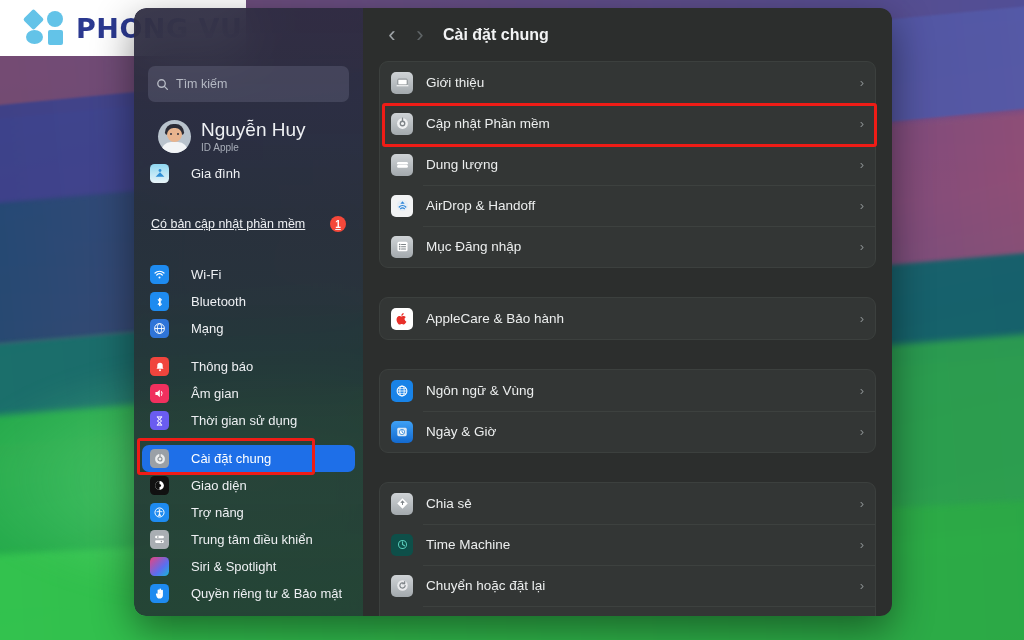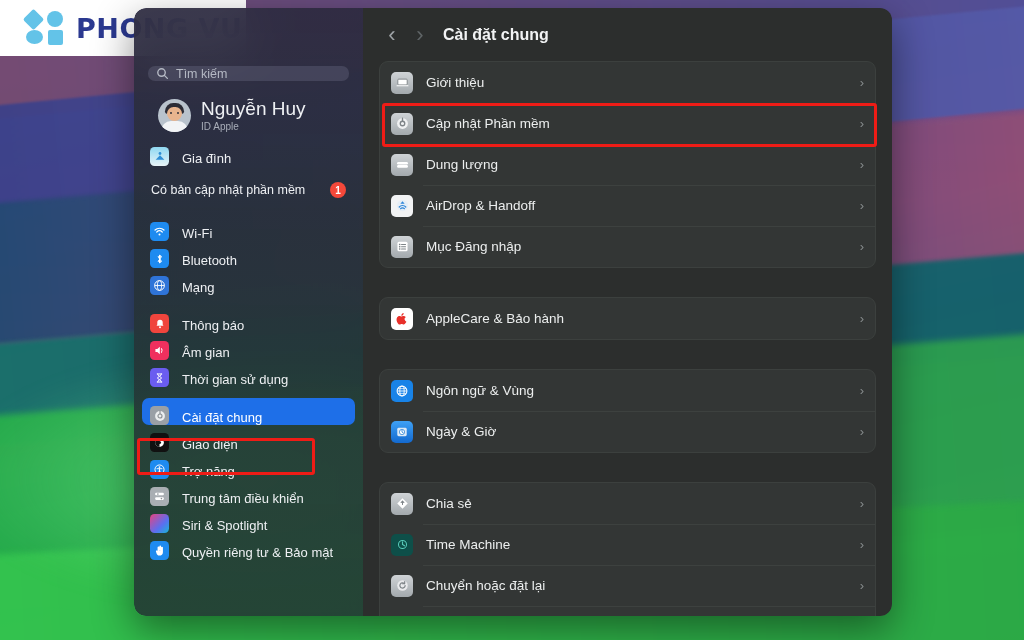--- a/index.html
+++ b/index.html
@@ -39,43 +39,43 @@
   #win{position:absolute;left:134px;top:8px;width:758px;height:608px;
     border-radius:12px;overflow:hidden;display:flex;
     box-shadow:0 14px 40px rgba(0,0,0,.45);}
   
   #sidebar{width:229px;flex:0 0 229px;background:rgba(42,45,60,.84);
     backdrop-filter:blur(24px);position:relative;padding-top:10px;box-sizing:border-box;}
   #sidebar .tint{position:absolute;inset:0;pointer-events:none;
     background:linear-gradient(180deg,rgba(46,40,66,.55) 0%,rgba(34,48,46,.35) 34%,rgba(28,62,44,.42) 70%,rgba(30,68,46,.5) 100%);}
   #sidebar .inner{position:relative;z-index:2;}
   .search-wrap{margin:48px 14px 12px 14px;}
-  .search-box{display:flex;align-items:center;gap:7px;height:15px;border-radius:7px;
+  .search-box{display:flex;align-items:center;gap:7px;height:36px;border-radius:7px;
     background:rgba(118,124,145,.30);padding:0 8px;}
   .search-box svg{flex:0 0 auto;}
   .search-ph{color:#b5b9c4;font-size:12.5px;}
 
   .acct{display:flex;align-items:center;gap:10px;padding:4px 14px 6px 16px;border-radius:7px;margin:0 8px;}
   .avatar{width:33px;height:33px;border-radius:50%;flex:0 0 auto;overflow:hidden;position:relative;
     background:#b9c3cd;}
   .avatar .hair{position:absolute;left:7px;top:4px;width:19px;height:11px;background:#2c2c36;border-radius:9px 9px 3px 3px;}
   .avatar .face{position:absolute;left:9px;top:8px;width:15px;height:14px;background:#e8b48e;border-radius:7px 7px 8px 8px;}
   .avatar .eye{position:absolute;top:13px;width:2px;height:2px;background:#30303a;border-radius:50%;}
   .avatar .eye.l{left:12px;} .avatar .eye.r{left:19px;}
   .avatar .body{position:absolute;left:3px;top:22px;width:27px;height:13px;background:#f2f4f6;border-radius:10px 10px 0 0;}
   .acct .names{line-height:1.25;}
   .acct .n1{color:#eef0f3;font-size:19px;}
   .acct .n2{color:#a8adb8;font-size:10px;}
 
-  .srow{display:flex;align-items:flex-end;gap:13px;height:27px;margin:0 8px;padding:0 8px;border-radius:7px;color:#eef0f3;font-size:13px;}
+  .srow{display:flex;align-items:center;gap:22px;height:27px;margin:0 8px;padding:0 8px;border-radius:7px;color:#eef0f3;font-size:13px;}
   .srow.sel{background:#1e6fe8;color:#fff;}
   .ico{width:19px;height:19px;border-radius:4.5px;flex:0 0 auto;display:flex;align-items:center;justify-content:center;
     font-size:11px;color:#fff;line-height:1;overflow:hidden;}
   .sep{height:11px;}
-  .updrow{display:flex;align-items:center;justify-content:space-between;margin:0 8px;padding:0 9px;height:26px;color:#eef0f3;font-size:12.5px;}
+  .updrow{display:flex;align-items:center;justify-content:space-between;margin:13px 8px;padding:0 9px;height:26px;color:#eef0f3;font-size:12.5px;text-decoration:underline;}
   .badge{background:#f5483a;color:#fff;font-size:10px;width:16px;height:16px;border-radius:50%;
     display:flex;align-items:center;justify-content:center;font-weight:600;}
 
   
   #main{flex:1;background:#2c2e2d;position:relative;overflow:hidden;}
   .titlebar{height:53px;display:flex;align-items:center;padding-left:16px;gap:2px;}
   .navbtn{width:26px;height:26px;display:flex;align-items:center;justify-content:center;color:#9ea3a6;}
   .navbtn.dis{color:#5f6466;}
   .title{color:#f2f3f4;font-size:16px;font-weight:bold;margin-left:8px;}
   .groups{padding:0 16px 14px 16px;}

